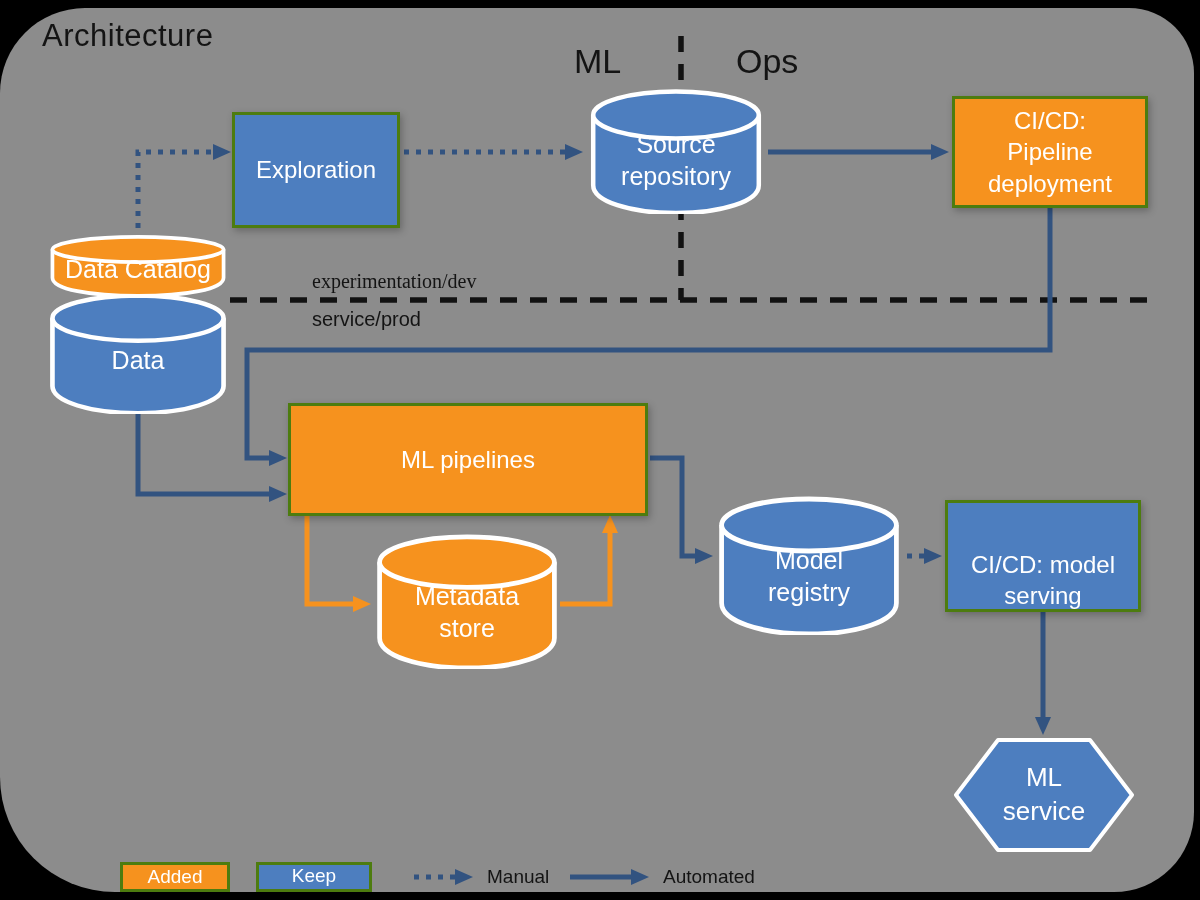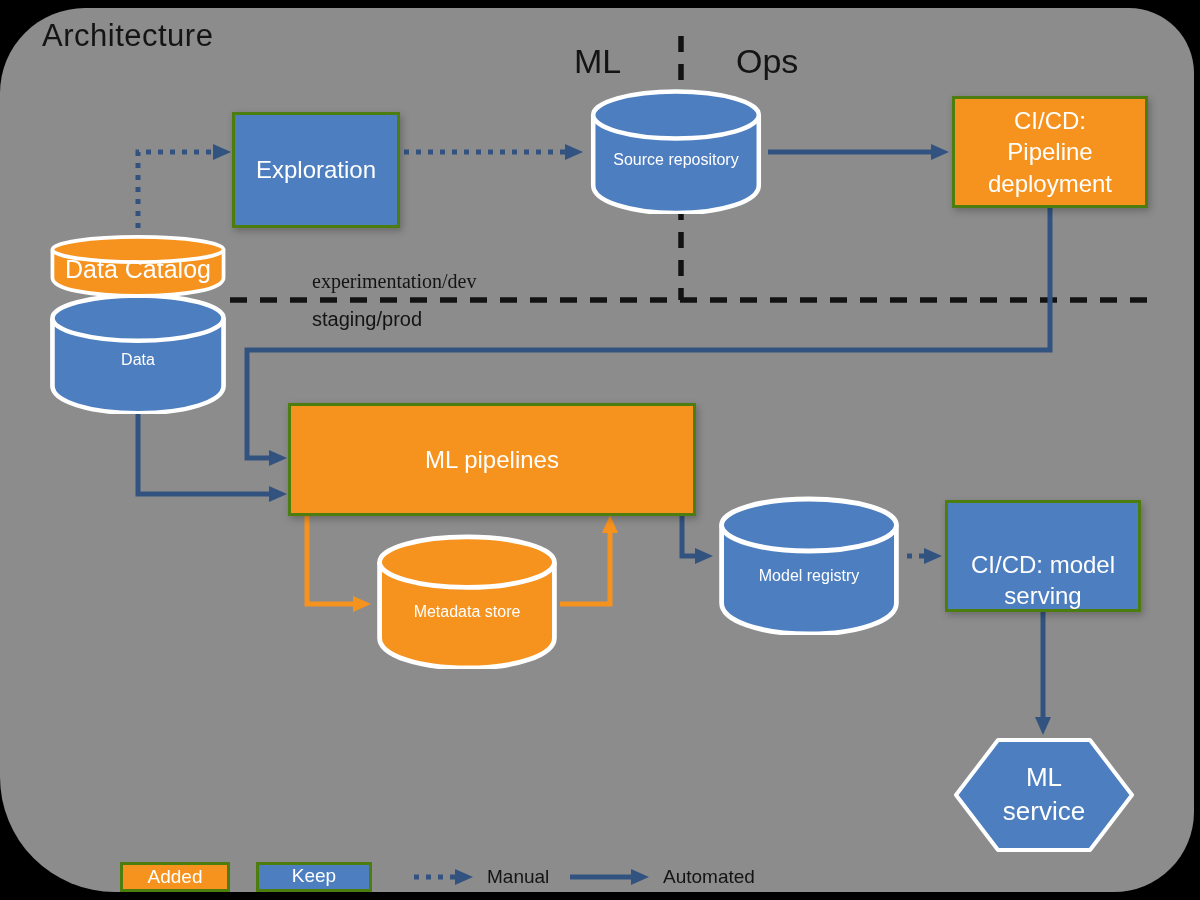--- a/index.html
+++ b/index.html
@@ -24,21 +24,21 @@
     border:3px solid #4d7c0f;display:flex;align-items:center;justify-content:center;
     text-align:center;color:var(--text-light);font-size:24px;line-height:1.3;
     box-shadow:2px 3px 7px rgba(0,0,0,.25);
   }
   .box.blue{background:var(--blue);}
   .box.orange{background:var(--orange);}
   .cyl svg{position:absolute;left:0;top:0;width:100%;height:100%;}
   .lbl{
     position:absolute;left:0;top:0;right:0;bottom:0;
     display:flex;align-items:center;justify-content:center;
-    text-align:center;color:var(--text-light);font-size:16px;line-height:1.3;
+    text-align:center;color:var(--text-light);font-size:25px;line-height:1.3;
   }
   .lbl span{display:block;}
   .title{font-size:31px;font-weight:normal;color:var(--text-dark);letter-spacing:.5px;}
   .lane{font-size:34px;color:var(--text-dark);}
   .phase{font-size:20px;color:var(--text-dark);}
   .legend-box{font-size:19px;box-shadow:none;}
   .legend-text{font-size:19px;color:var(--text-dark);display:flex;align-items:center;height:30px;}
 </style>
 </head>
 <body>
@@ -72,29 +72,29 @@
   <path d="M560,604 L610,604 L610,532" marker-end="url(#ah-o)" style="stroke:var(--orange);stroke-width:5;fill:none"></path>
 
   <path d="M414,877 L456,877" marker-end="url(#ah)" style="stroke:var(--line);stroke-width:5;fill:none;stroke-dasharray:5 7"></path>
   <path d="M570,877 L632,877" marker-end="url(#ah)" style="stroke:var(--line);stroke-width:5;fill:none"></path>
 </svg>
 
 <div class="node title" style="left:42px;top:18px;">Architecture</div>
 <div class="node lane" style="left:574px;top:42px;">ML</div>
 <div class="node lane" style="left:736px;top:42px;">Ops</div>
 <div class="node phase" style="left:312px;top:270px;font-family:Liberation Serif, serif;">experimentation/dev</div>
-<div class="node phase" style="left:312px;top:308px;">staging/prod</div>
+<div class="node phase" style="left:312px;top:308px;">service/prod</div>
 
 <div class="node box blue" style="left:232px;top:96px;width:168px;height:116px;margin-top:16px;">
   <span>Exploration</span>
 </div>
 <div class="node box orange" style="left:952px;top:96px;width:196px;height:112px;">
   <span style="width:132px;">CI/CD: Pipeline deployment</span>
 </div>
-<div class="node box orange" style="left:288px;top:403px;width:408px;height:113px;">
+<div class="node box orange" style="left:288px;top:403px;width:360px;height:113px;">
   <span>ML pipelines</span>
 </div>
 <div class="node box blue" style="left:945px;top:500px;width:196px;height:112px;">
   <span style="width:160px;margin-top:48px;">CI/CD: model serving</span>
 </div>
 
 <div class="node cyl" style="left:586px;top:88px;width:180px;height:126px;">
   <svg viewBox="0 0 200 140" preserveAspectRatio="none">
     <path d="M8,30 L8,108 C8,126 49,139 100,139 C151,139 192,126 192,108 L192,30" style="fill:var(--blue);stroke:#fff;stroke-width:5"></path>
     <ellipse cx="100" cy="30" rx="92" ry="26" style="fill:var(--blue);stroke:#fff;stroke-width:5"></ellipse>

